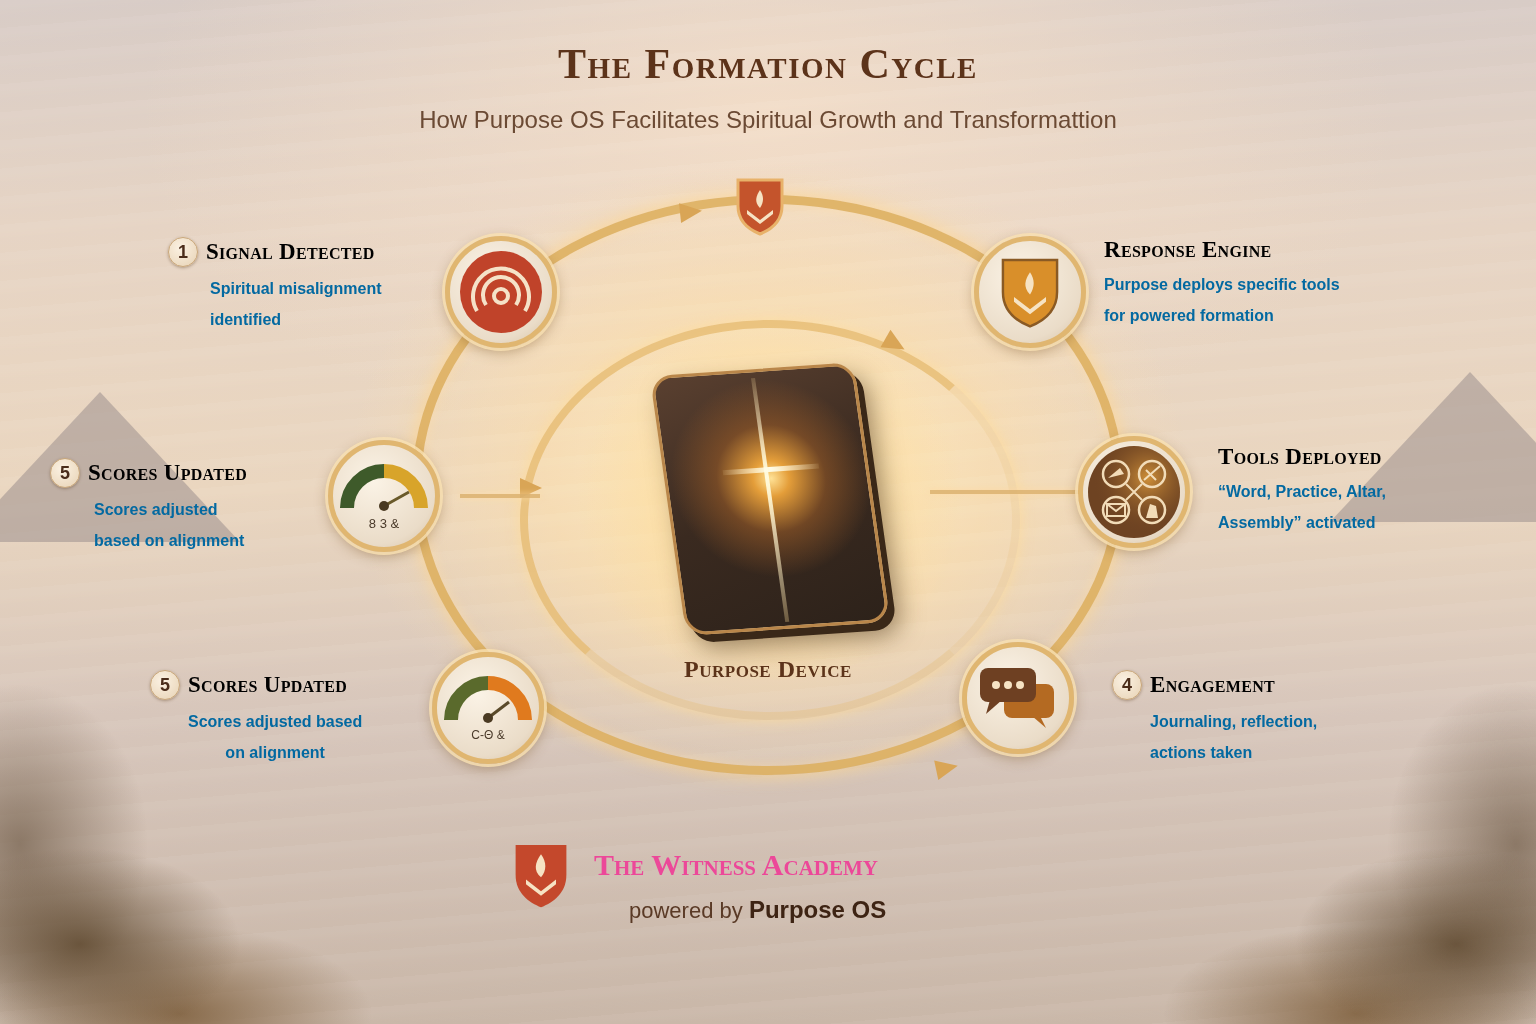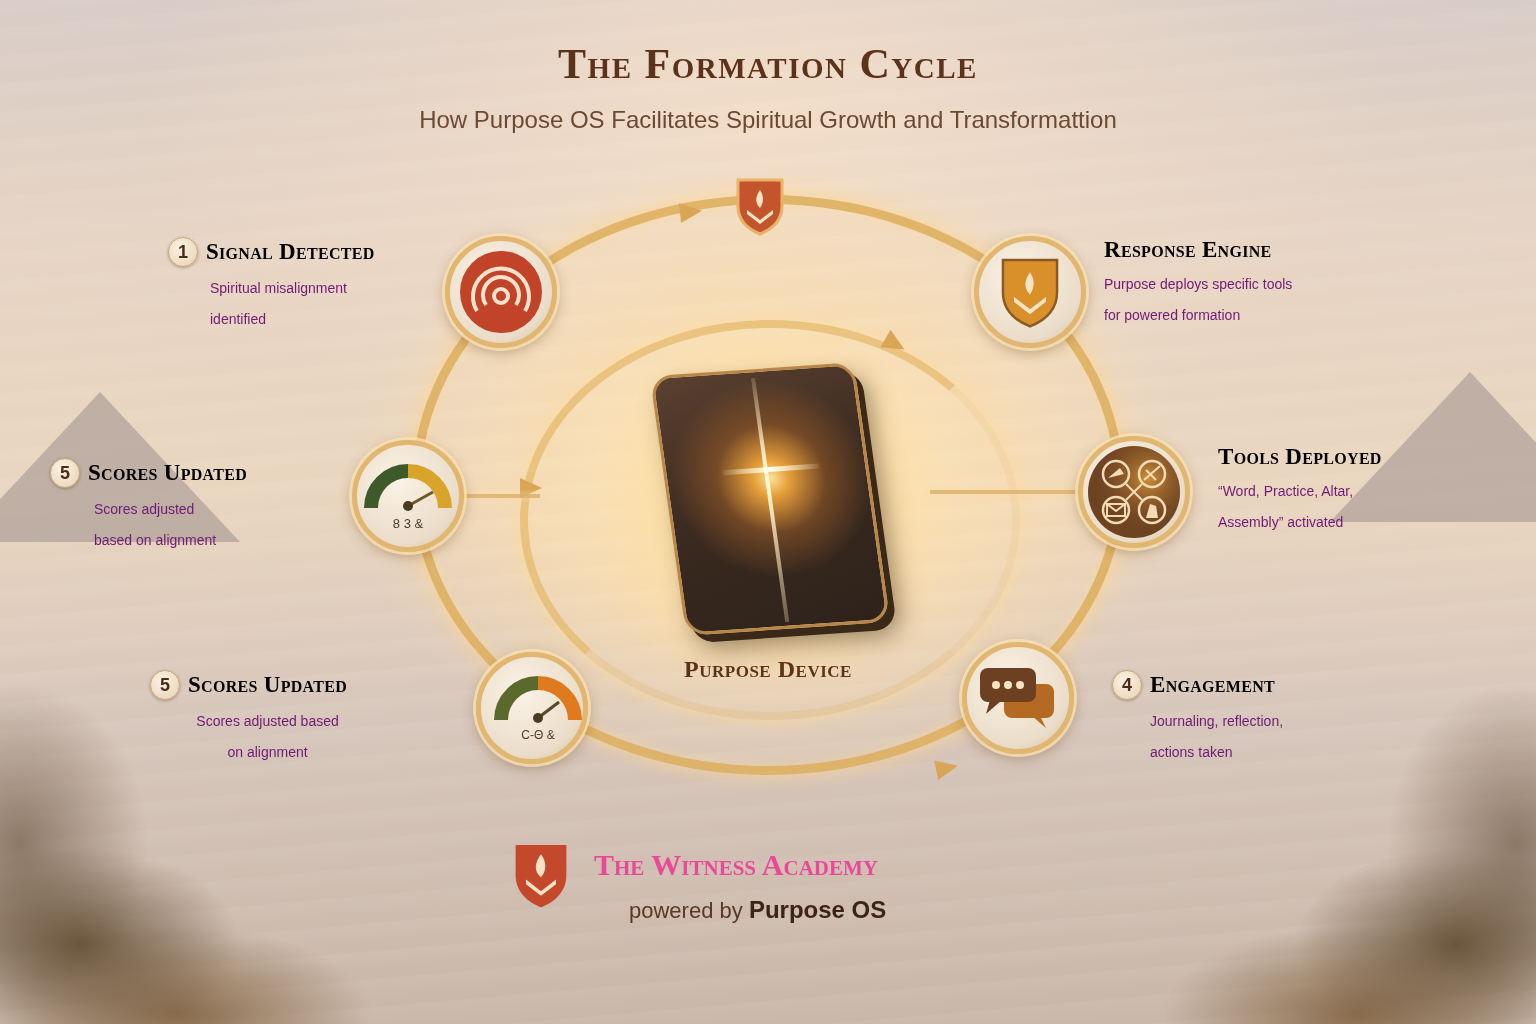--- a/index.html
+++ b/index.html
@@ -124,21 +124,21 @@
     background: radial-gradient(circle at 40% 35%, #fbf1e2, #e7d2b4);
     border: 1px solid #c9a77a; box-shadow: 0 1px 3px rgba(90,60,30,0.4);
     display: flex; align-items: center; justify-content: center;
     font-size: 18px; font-weight: bold; color: #4a2c1a;
   }
   .step-title {
     font-family: "Liberation Serif", "DejaVu Serif", serif;
     font-weight: bold; font-size: 23px; font-variant: small-caps; color: #000000;
     letter-spacing: 0.3px;
   }
-  .step-desc { font-size: 14px; line-height: 31px; color: #701a75; margin-top: 6px; }
+  .step-desc { font-size: 16px; line-height: 31px; color: #0369a1; margin-top: 6px; font-weight: bold; }
 
   
   .footer-shield { position: absolute; left: 511px; top: 838px; width: 60px; height: 74px; }
   .footer-title {
     position: absolute; left: 594px; top: 848px;
     font-family: "Liberation Serif", "DejaVu Serif", serif;
     font-weight: bold; font-size: 30px; font-variant: small-caps; color: #ec4899;
   }
   .footer-sub {
     position: absolute; left: 629px; top: 896px; font-size: 22px; color: #5a3a26;
@@ -226,33 +226,33 @@
     <rect x="28" y="22" width="50" height="34" rx="8" fill="#b46a22"></rect>
     <path d="M64 54 L70 66 L56 54 Z" fill="#b46a22"></path>
     <rect x="4" y="6" width="56" height="34" rx="8" fill="#6e4022"></rect>
     <path d="M14 38 L10 52 L26 38 Z" fill="#6e4022"></path>
     <circle cx="20" cy="23" r="4" fill="#f6e3c4"></circle>
     <circle cx="32" cy="23" r="4" fill="#f6e3c4"></circle>
     <circle cx="44" cy="23" r="4" fill="#f6e3c4"></circle>
   </svg>
 </div>
 
-<div class="medal" style="left:476px; top:652px;justify-content:flex-end;">
+<div class="medal" style="left:432px; top:652px;">
   <div style="display:flex; flex-direction:column; align-items:center;">
     <svg width="90" height="52" viewBox="0 0 90 52">
       <path d="M8 46 A37 37 0 0 1 45 9" fill="none" stroke="#5a6a2c" stroke-width="14"></path>
       <path d="M45 9 A37 37 0 0 1 82 46" fill="none" stroke="#e07a1e" stroke-width="14"></path>
       <path d="M45 44 L66 28" stroke="#5a4a2a" stroke-width="3"></path>
       <circle cx="45" cy="44" r="5" fill="#4a3a22"></circle>
     </svg>
     <div style="font-size:12px; color:#4a3a2a; margin-top:2px;">C-Θ &amp;</div>
   </div>
 </div>
 
-<div class="medal" style="left:352px; top:440px;">
+<div class="medal" style="left:328px; top:440px;">
   <div style="display:flex; flex-direction:column; align-items:center;">
     <svg width="90" height="52" viewBox="0 0 90 52">
       <path d="M8 46 A37 37 0 0 1 45 9" fill="none" stroke="#3e5a2a" stroke-width="14"></path>
       <path d="M45 9 A37 37 0 0 1 82 46" fill="none" stroke="#d8a42a" stroke-width="14"></path>
       <path d="M45 44 L70 30" stroke="#6a5a2a" stroke-width="3"></path>
       <circle cx="45" cy="44" r="5" fill="#4a3a22"></circle>
     </svg>
     <div style="font-size:13px; color:#4a3a2a; margin-top:2px;">8 3 &amp;</div>
   </div>
 </div>

